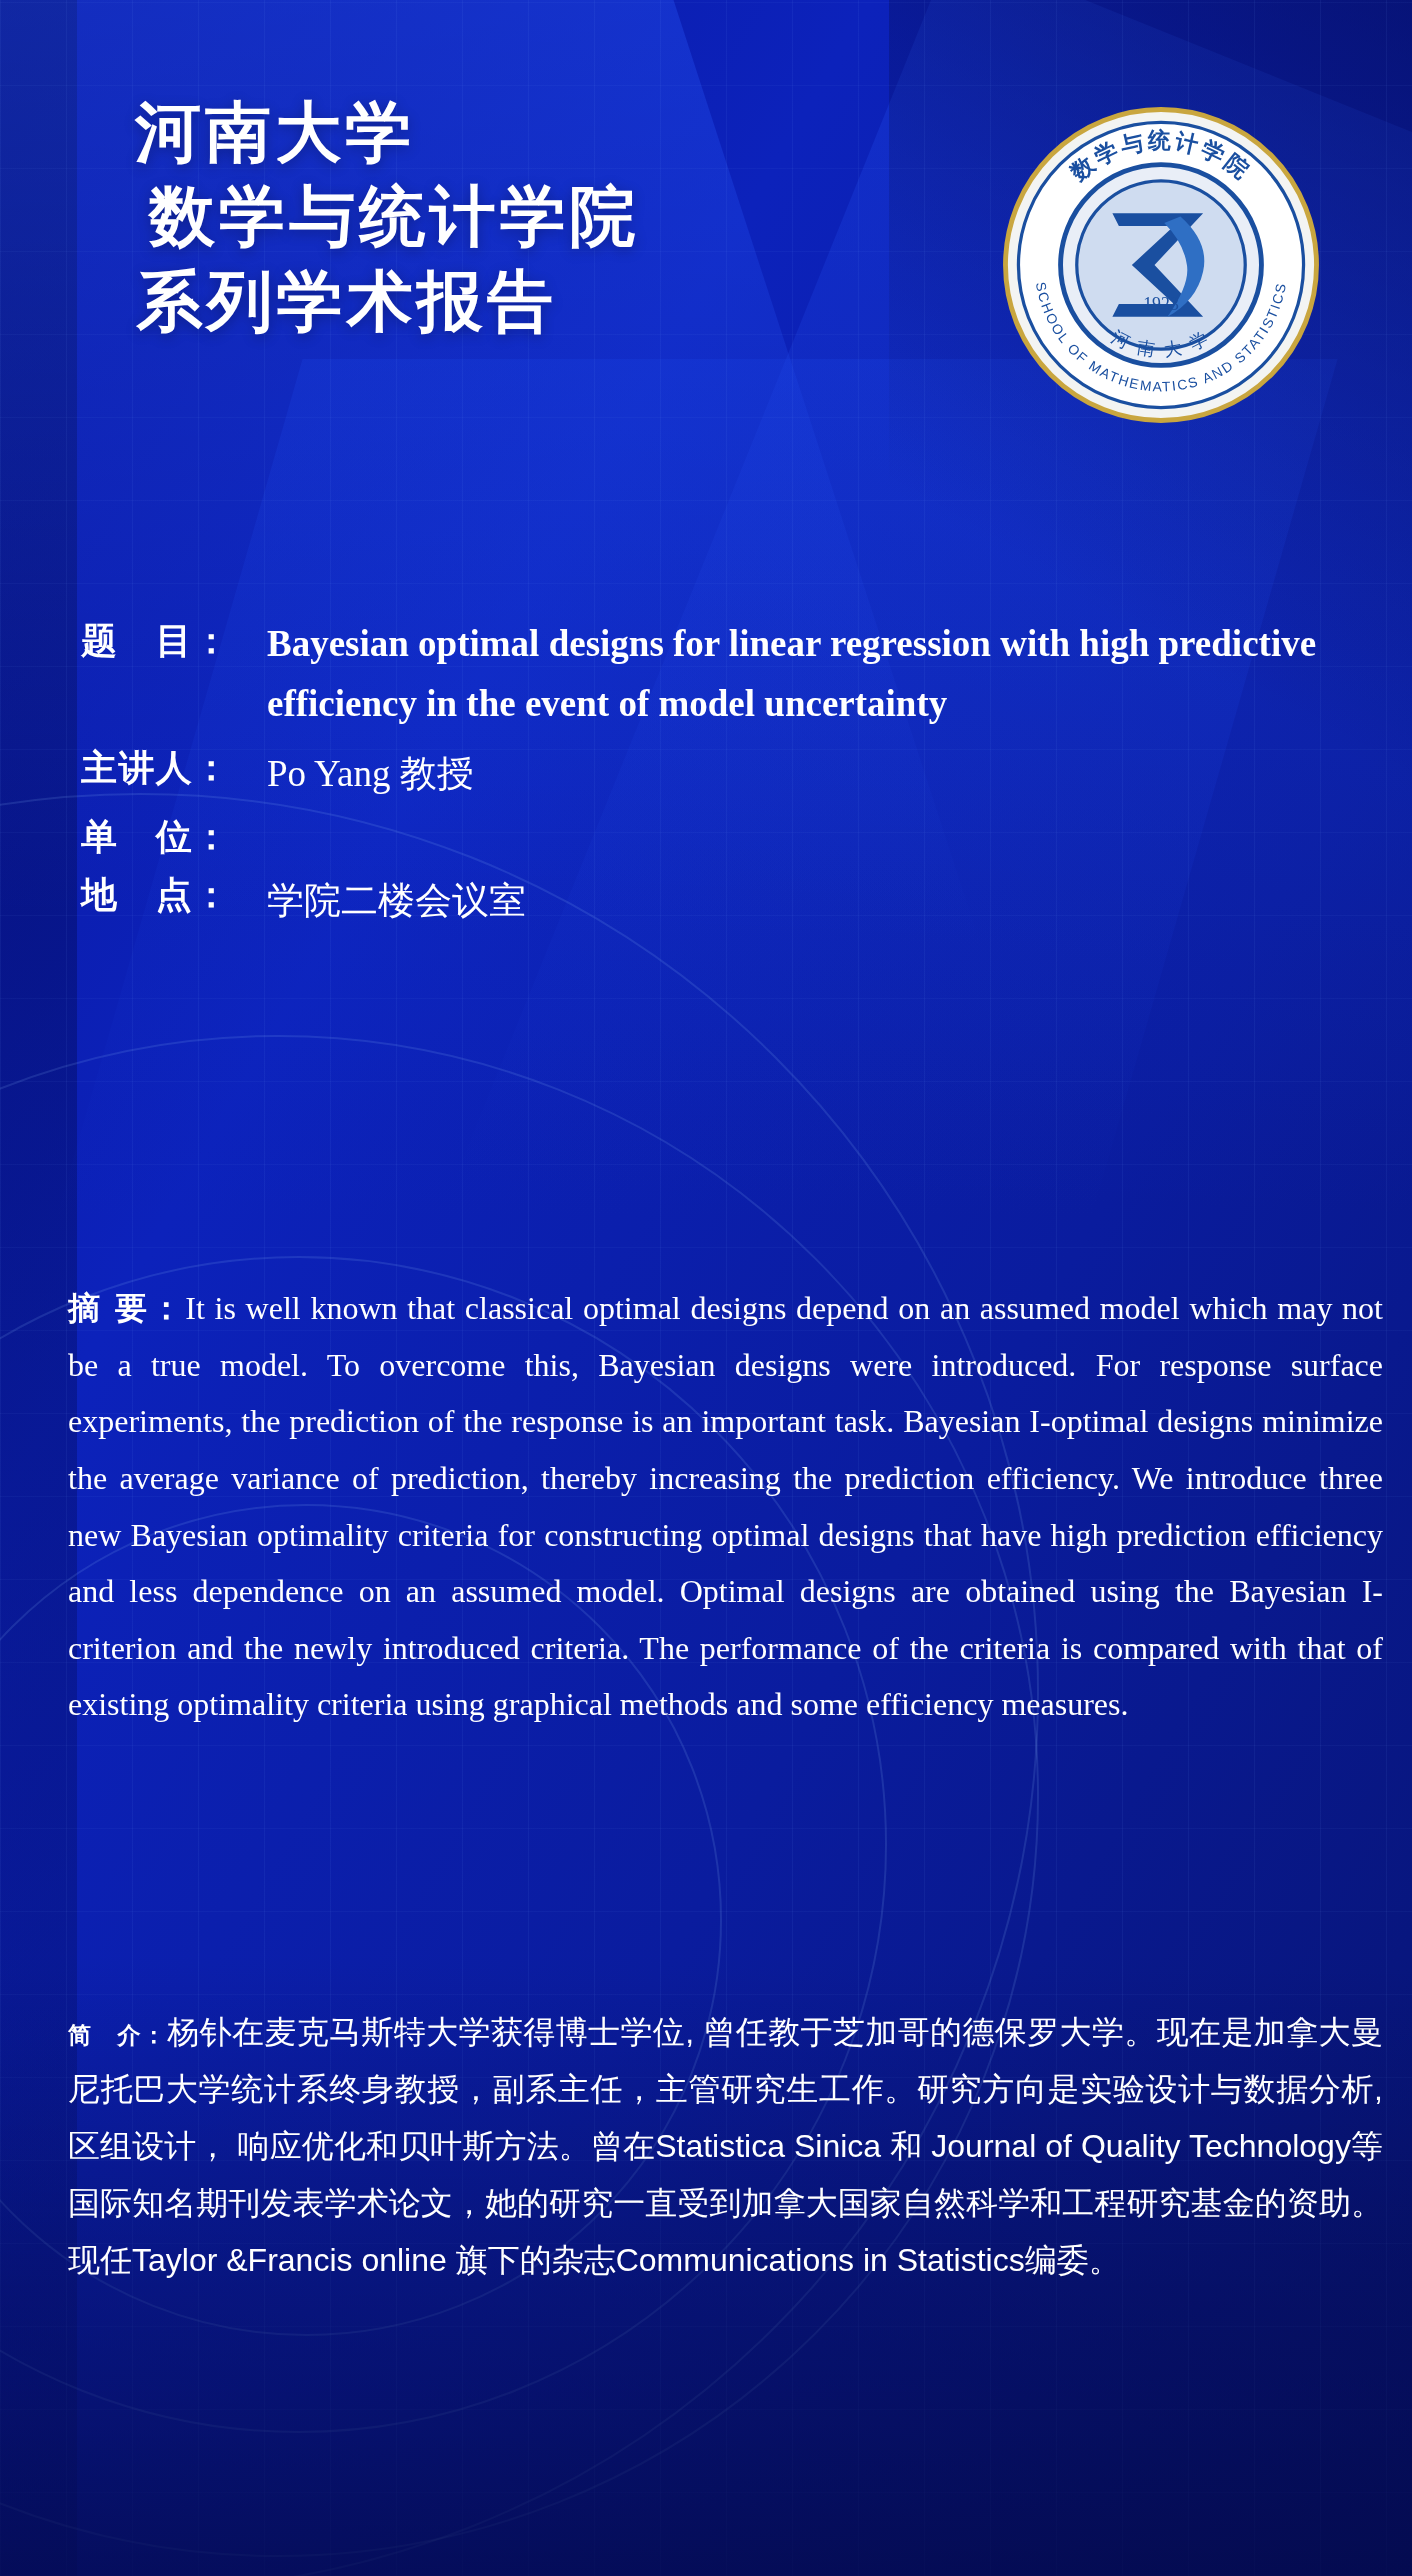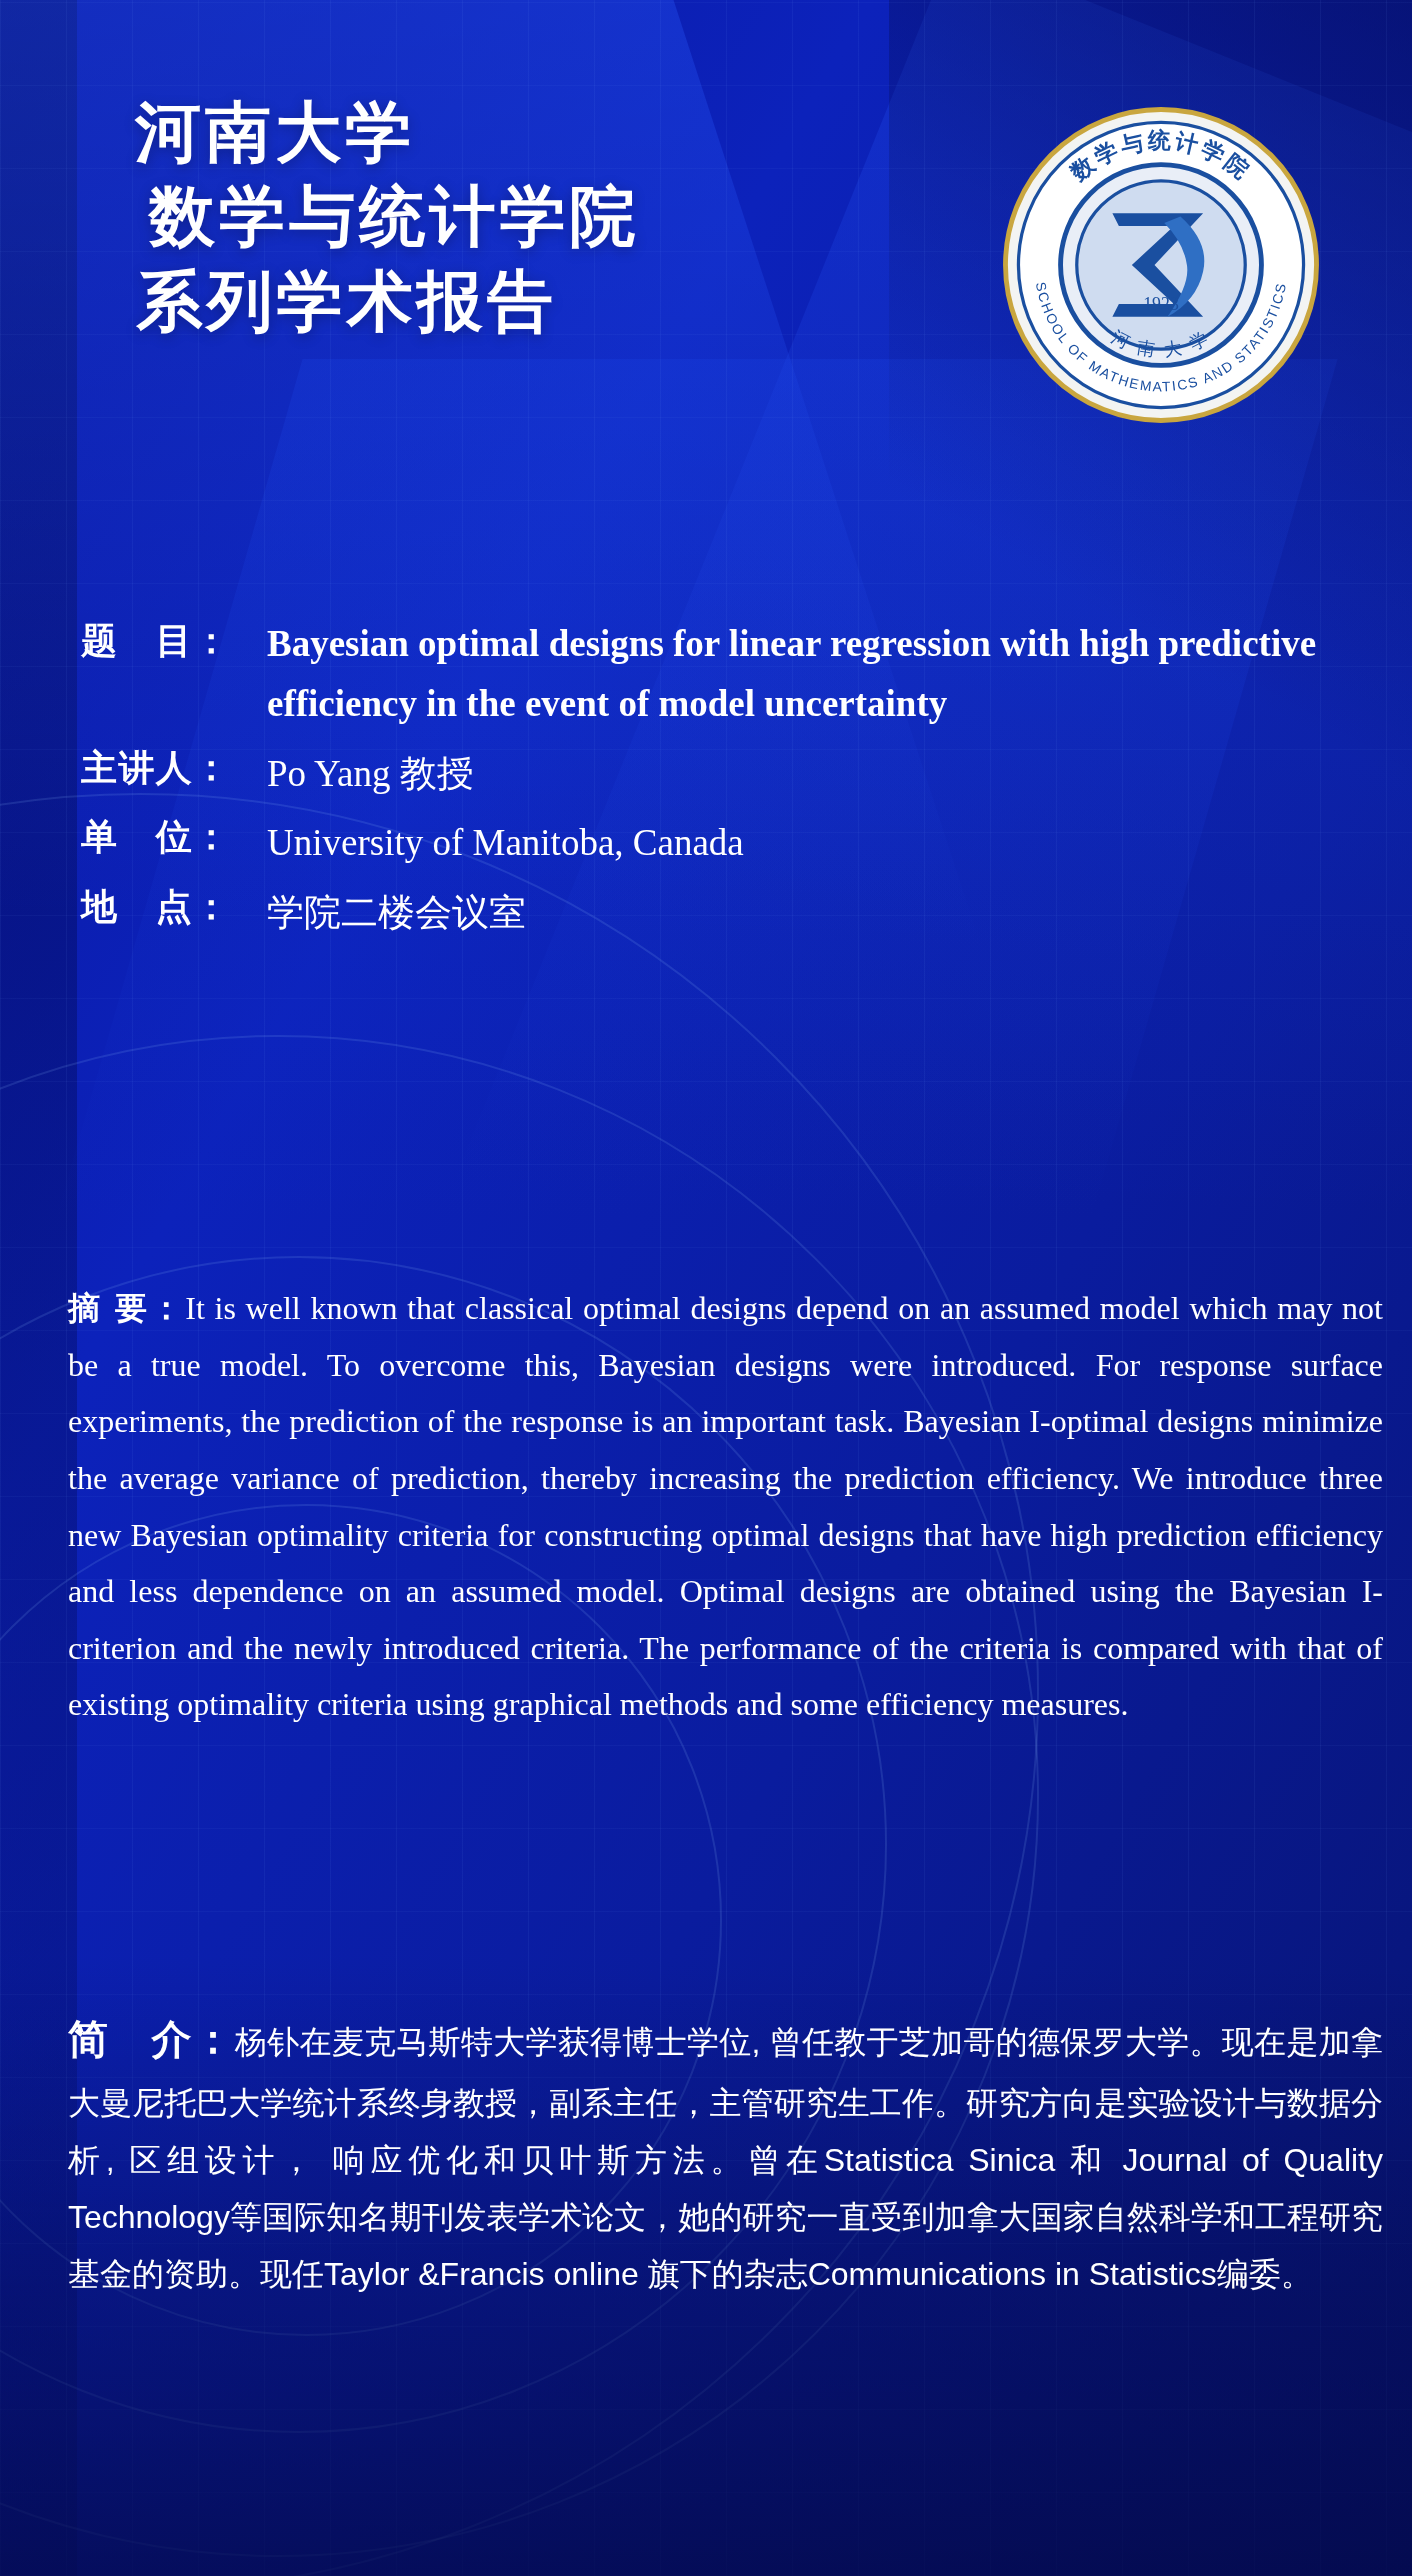--- a/index.html
+++ b/index.html
@@ -178,21 +178,21 @@
   
   .bio {
     position: absolute;
     top: 2004px;
     left: 30px;
     right: 30px;
   }
   .bio-label {
     font-family: "Liberation Sans", sans-serif;
     font-weight: bold;
-    font-size: 40px;
+    font-size: 23px;
     letter-spacing: 1.4px;
     white-space: pre;
   }
   .bio-body {
     font-family: "Liberation Sans", sans-serif;
     font-size: 32px;
     line-height: 1.78;
     text-align: justify;
   }
   .bio p { margin: 0; text-align: justify; }
@@ -262,21 +262,20 @@
       <div class="info-value title-val">Bayesian optimal designs for linear regression with high predictive efficiency in the event of model uncertainty</div>
     </div>
 
     <div class="info-row">
       <div class="info-label">主讲人：</div>
       <div class="info-value">Po Yang  教授</div>
     </div>
 
     <div class="info-row">
       <div class="info-label">单　位：</div>
-      <div class="info-value">University of Manitoba, Canada</div>
     </div>
 
 
     <div class="info-row">
       <div class="info-label">地　点：</div>
       <div class="info-value">学院二楼会议室</div>
     </div>
 
   </div>
 

